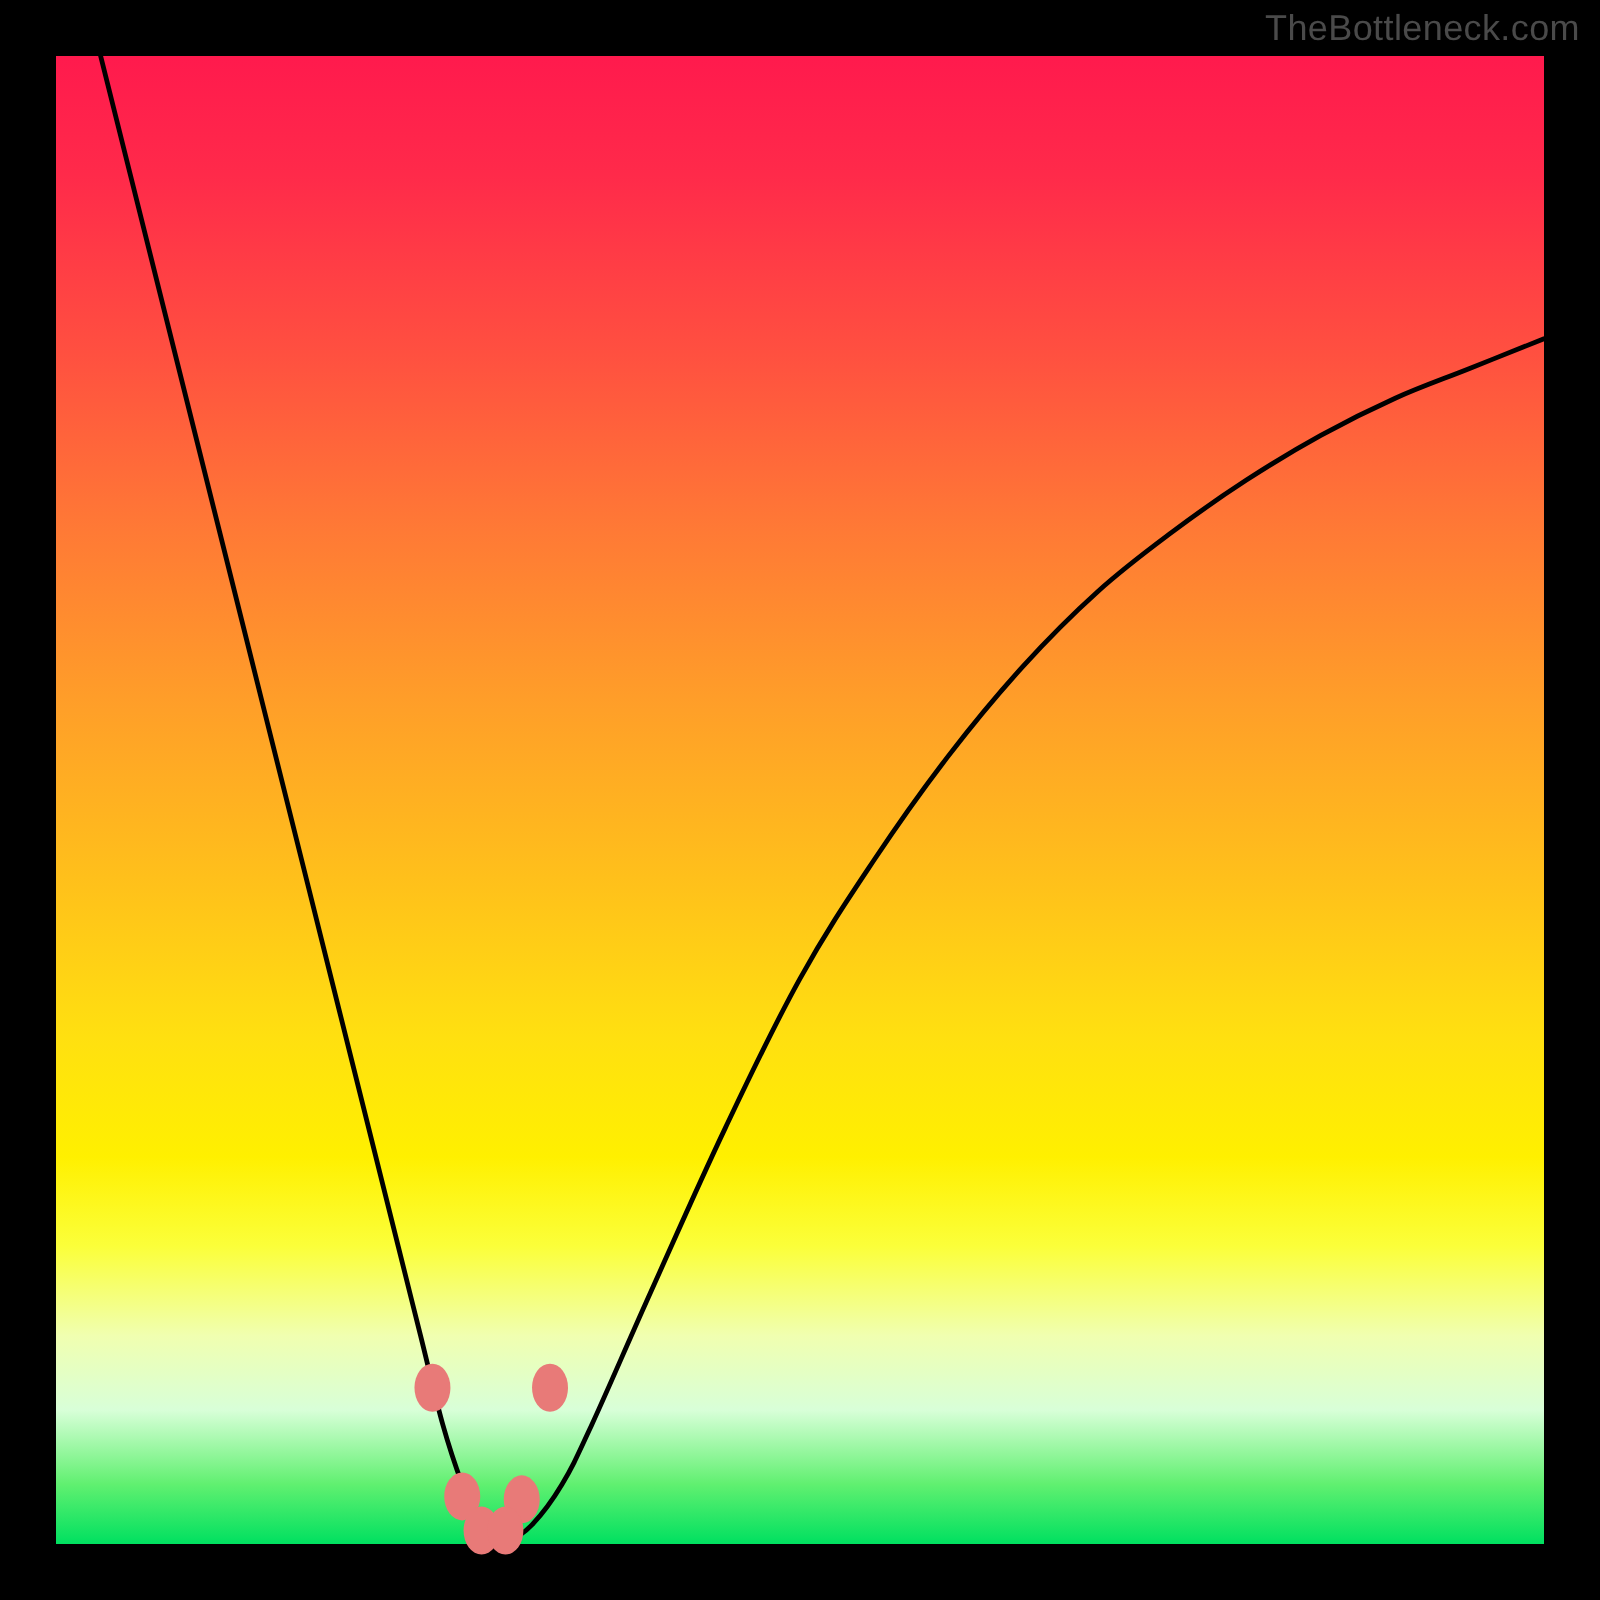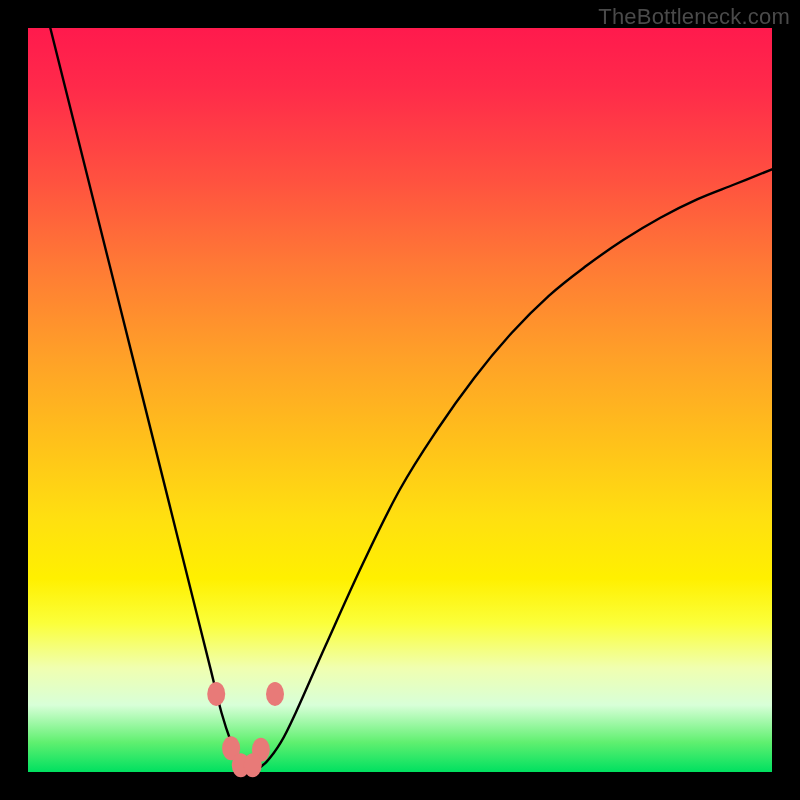--- a/index.html
+++ b/index.html
@@ -38,21 +38,21 @@
     top: 28px;
     width: 744px;
     height: 744px;
     overflow: visible;
   }
   .watermark {
     position: absolute;
     top: 4px;
     right: 10px;
     color: #4a4a4a;
-    font-size: 22px;
+    font-size: 18px;
     letter-spacing: 0.2px;
     font-weight: 500;
     user-select: none;
   }
 </style>
 </head>
 <body>
 
 <div class="frame"></div>
 

